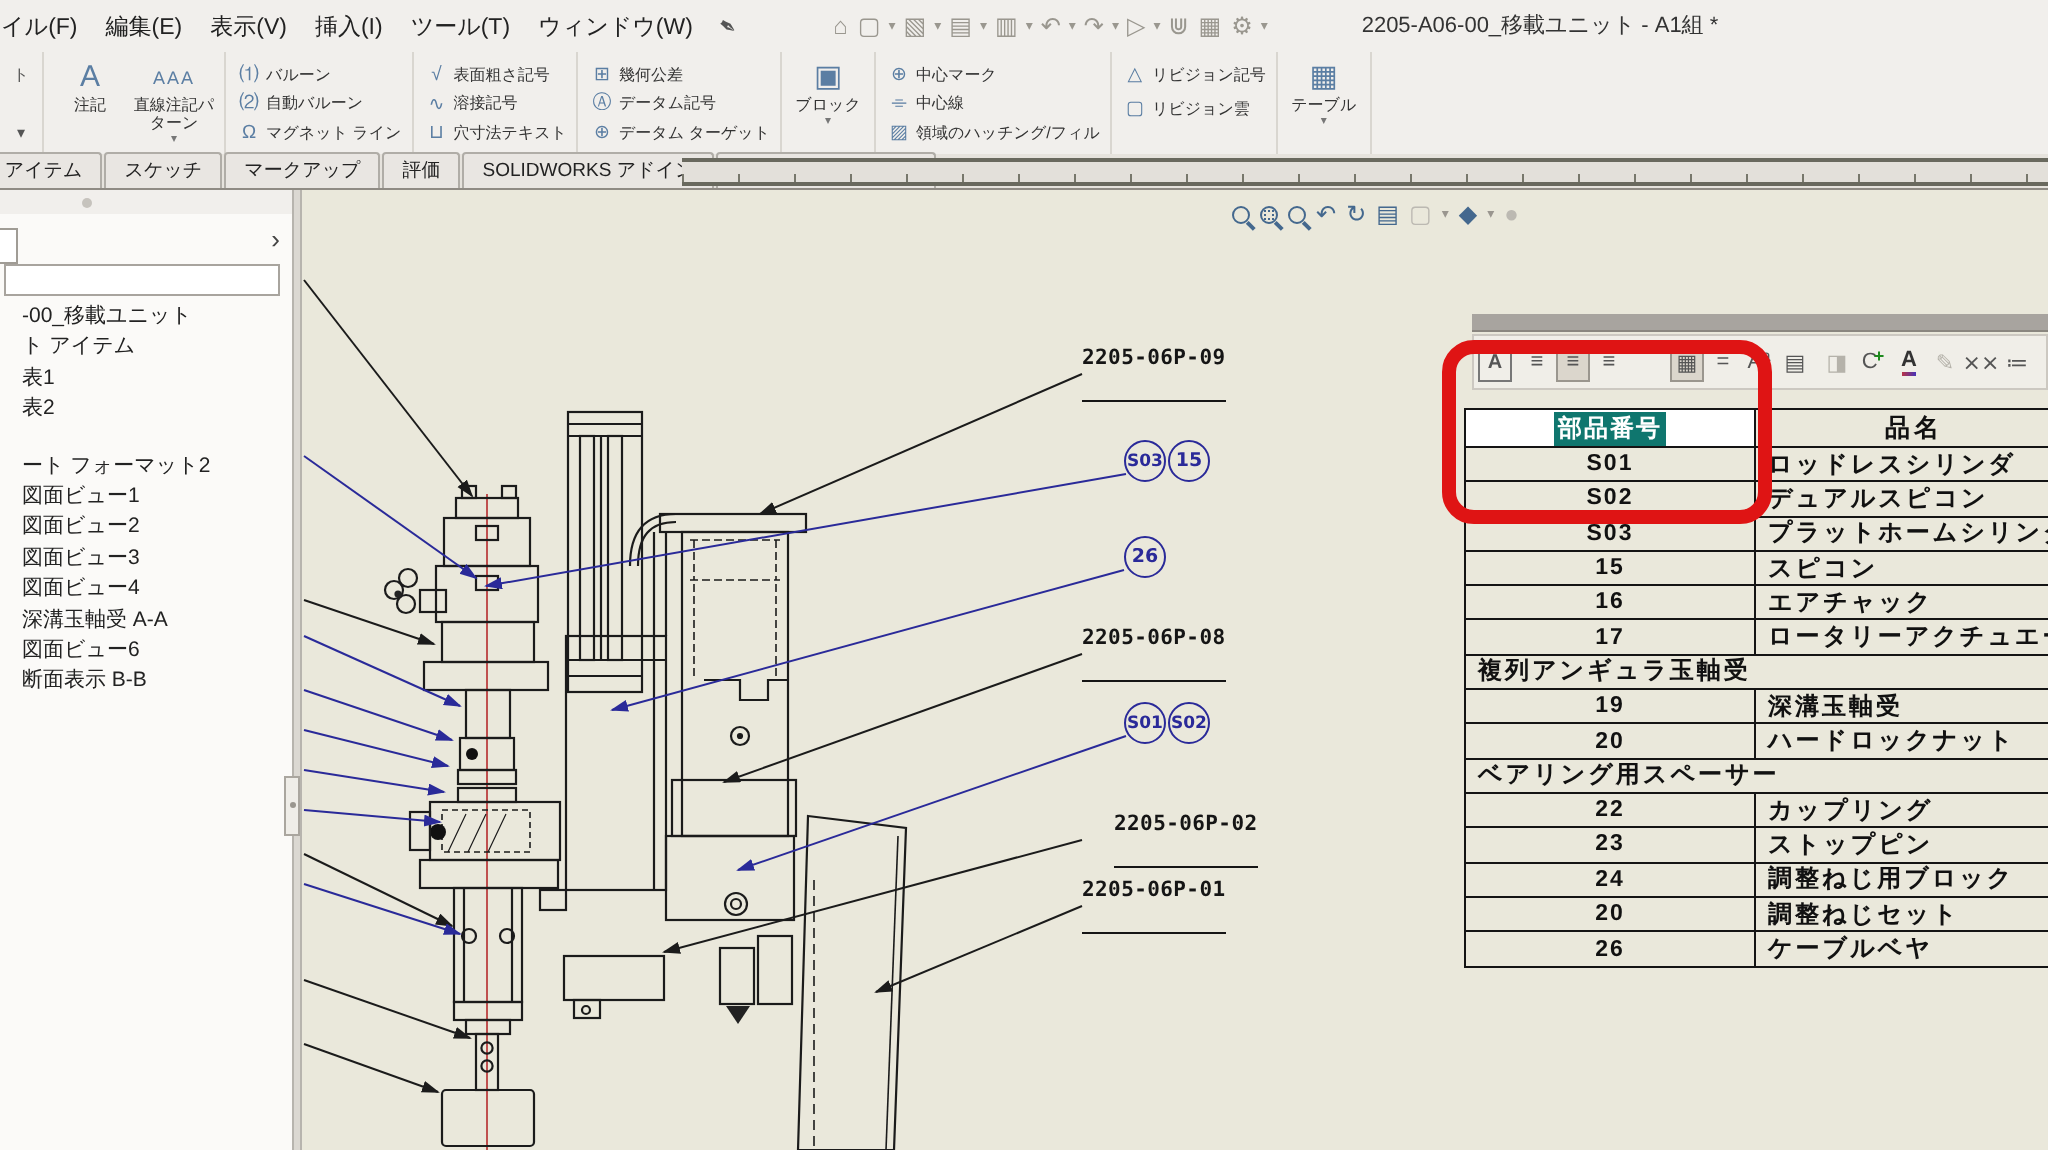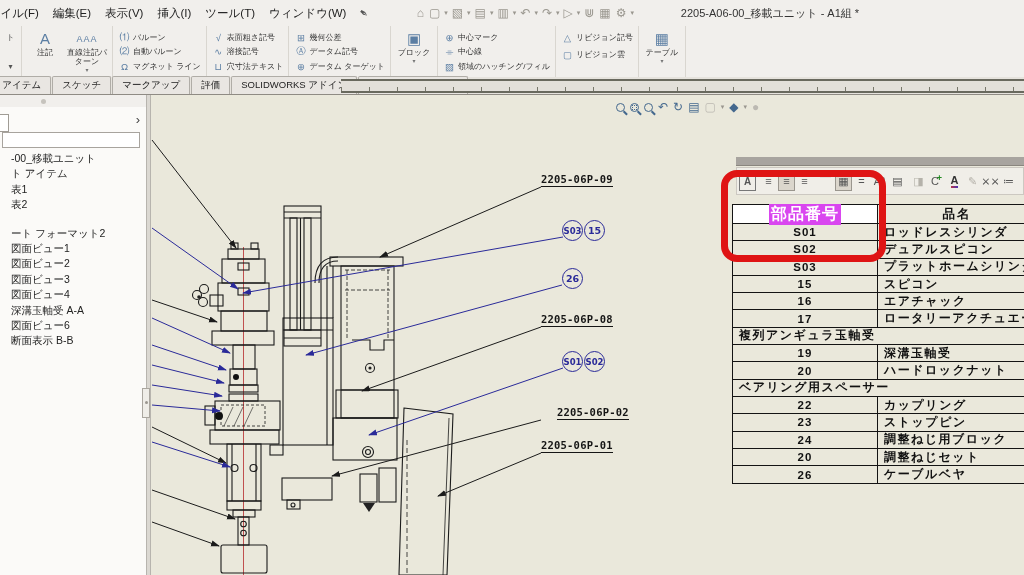--- a/index.html
+++ b/index.html
@@ -76,35 +76,35 @@
   .hud{position:absolute;left:616px;top:98px;display:flex;align-items:center;gap:5px;height:18px;}
   .mag{width:9px;height:9px;border:1.6px solid #44688e;border-radius:50%;position:relative;display:inline-block;}
   .mag::after{content:"";position:absolute;width:5px;height:1.6px;background:#44688e;bottom:-3px;right:-4px;transform:rotate(45deg);}
   .mag.area::before{content:"";position:absolute;inset:1px;border:1px dotted #44688e;}
   .hudg{font-size:12px;color:#44688e;line-height:18px;}
   .hudgray{font-size:12px;color:#bcb9b2;line-height:18px;}
   .huddrop{font-size:7px;color:#9a968f;}
 
   
   .plabel{position:absolute;font:600 10.5px "DejaVu Sans Mono",monospace;color:#151515;
-          border-bottom:1.2px solid #151515;padding-bottom:1px;letter-spacing:0.2px;background:transparent;}
+          border-bottom:1.2px solid #151515;padding-bottom:15px;letter-spacing:0.2px;background:transparent;}
   .lab0{left:541px;top:173px;} .lab1{left:541px;top:313px;}
   .lab2{left:541px;top:406px;margin-left:16px;} .lab3{left:541px;top:439px;}
   .balloon{position:absolute;width:21px;height:21px;border:1.4px solid #2a2a99;border-radius:50%;
            color:#2a2a99;font:bold 8.5px "DejaVu Sans",sans-serif;display:flex;align-items:center;
            justify-content:center;letter-spacing:0;}
   .bal0{left:562px;top:220px;} .bal1{left:584px;top:220px;font-size:9.5px;}
   .bal2{left:562px;top:268px;font-size:9.5px;} .bal3{left:562px;top:351px;} .bal4{left:584px;top:351px;}
 
   
   .bomwrap{position:absolute;left:732px;top:204px;width:305px;border:1.5px solid #141414;
            background:#eae8db;font-family:"Liberation Sans",sans-serif;}
   .thead{display:flex;height:19px;border-bottom:1px solid #141414;}
   .th1{width:145px;background:#fff;border-right:1px solid #141414;display:flex;align-items:center;justify-content:center;}
-  .th1 span{background:#d946ef;color:#fff;font-weight:bold;font-size:16px;letter-spacing:1px;padding:0 2px;}
+  .th1 span{background:#0f766e;color:#fff;font-weight:bold;font-size:12px;letter-spacing:1px;padding:0 2px;}
   .th2{flex:1;display:flex;align-items:center;justify-content:center;font-weight:bold;font-size:12.5px;letter-spacing:2px;color:#111;}
   .trow{display:flex;height:17.3px;border-bottom:1px solid #141414;}
   .trow:last-child{border-bottom:none;}
   .tc1{width:145px;border-right:1px solid #141414;display:flex;align-items:center;justify-content:center;
        font-weight:bold;font-size:11.5px;letter-spacing:1px;color:#111;}
   .tc2{flex:1;display:flex;align-items:center;padding-left:6px;font-weight:bold;font-size:12px;
        letter-spacing:1.5px;color:#111;white-space:nowrap;overflow:hidden;}
 
   
   .tbltop{position:absolute;left:736px;top:157px;width:288px;height:9px;background:#a8a49f;

